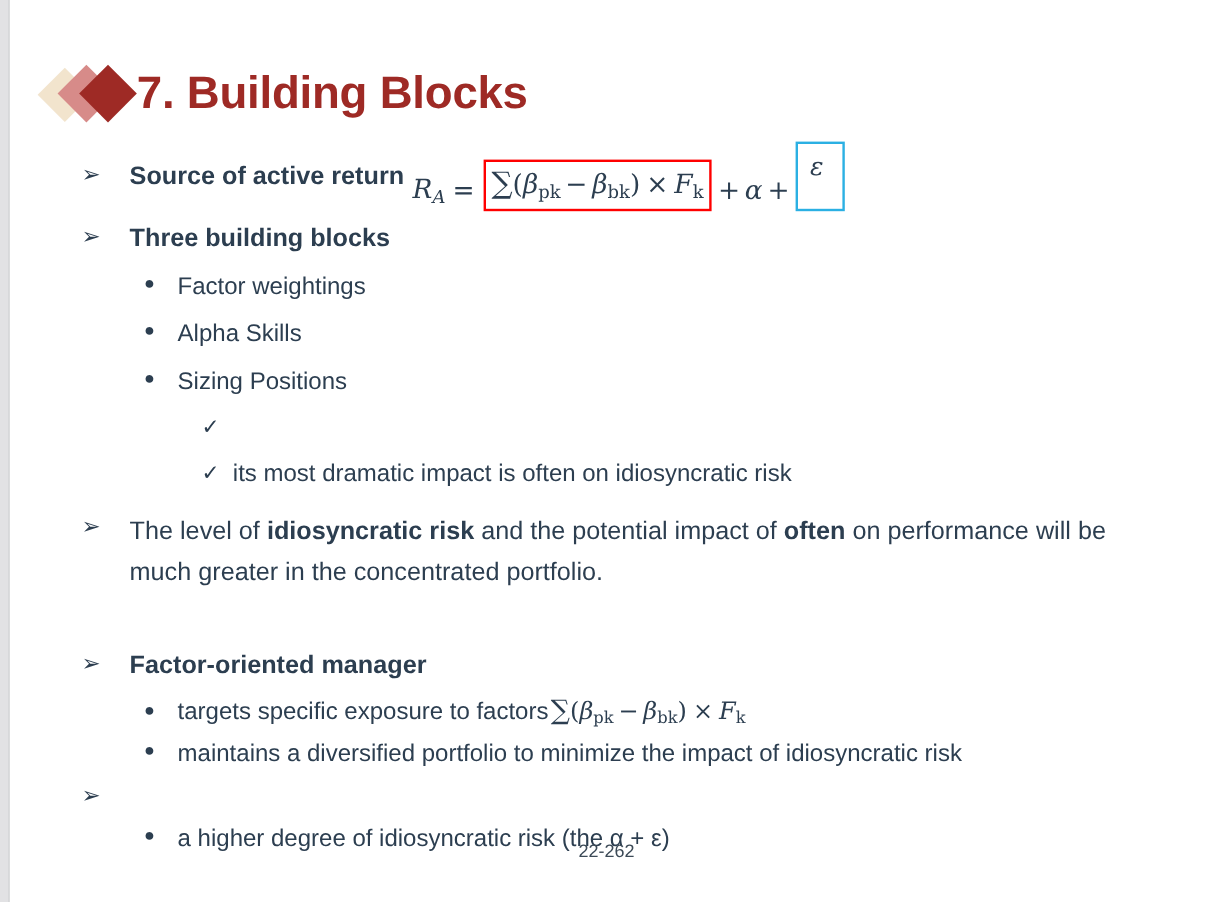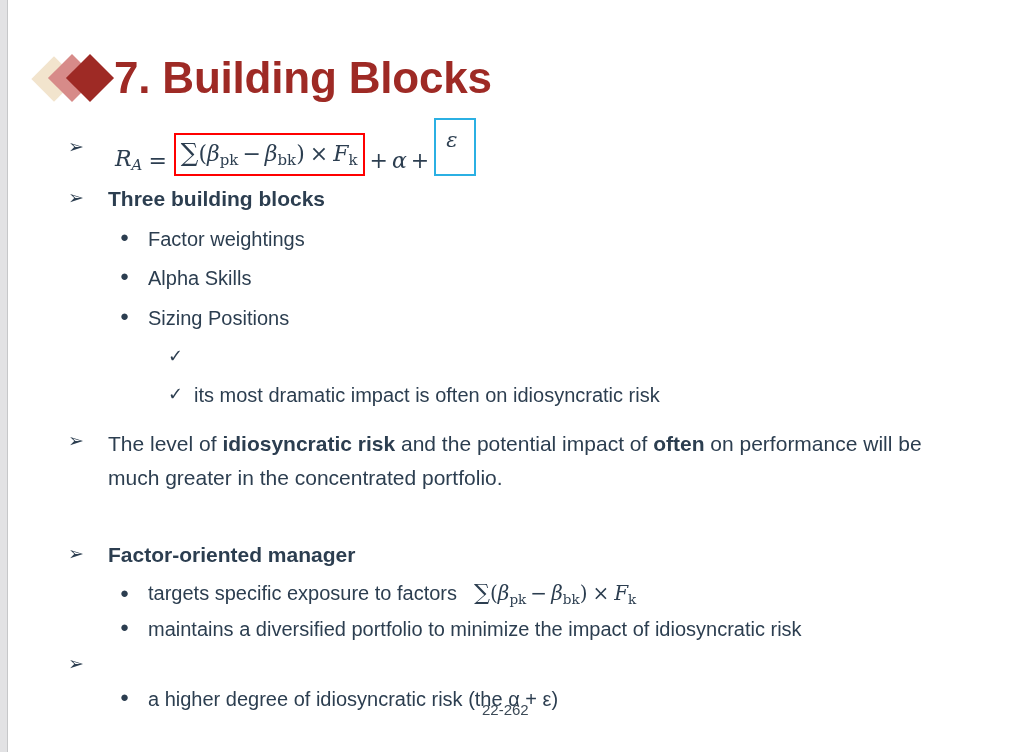--- a/index.html
+++ b/index.html
@@ -51,21 +51,21 @@
   }
   .diamond-mark i {
     position: absolute;
     display: block;
     transform: rotate(45deg);
   }
   .dm1 { width: 32px; height: 32px; background: #f2e4cd; left: 2px;  top: 11px; }
   .dm2 { width: 34px; height: 34px; background: #d78b89; left: 19px; top: 9px;  }
   .dm3 { width: 34px; height: 34px; background: #9e2a25; left: 37px; top: 9px;  }
   .slide-title {
-    font-size: 44px;
+    font-size: 38px;
     font-weight: bold;
     color: #9e2a25;
     letter-spacing: -0.2px;
     white-space: nowrap;
     line-height: 1;
   }
 
   
   .body-area {
     position: absolute;
@@ -170,20 +170,21 @@
       <i class="dm3"></i>
     </span>
     <span class="slide-title">7. Building Blocks</span>
   </div>
 
   <div class="body-area">
 
     <div class="lvl1" style="align-items:center; min-height:58px;">
       <span class="mk mk-arrow">➢</span>
       <span class="txt" style="display:flex; align-items:center; flex-wrap:nowrap;">
+        <span class="b">Source of active return</span>
         <span class="formula-line" style="margin-left:7px;">
           <span class="math" style="font-size:22px;">
             <span>R</span><sub class="it">A</sub>
           </span>
           <span class="math up" style="font-size:22px; margin:0 6px;">=</span>
           <span class="boxed-red">
             <span class="math" style="font-size:22px;">
               <span class="big-sum">∑</span><span class="up">(</span><span>β</span><sub>pk</sub><span class="up" style="margin:0 4px;">−</span><span>β</span><sub>bk</sub><span class="up">)</span><span class="up" style="margin:0 5px;">×</span><span>F</span><sub>k</sub>
             </span>
           </span>
@@ -228,21 +229,21 @@
       <span class="txt"><span>The level of </span><span class="b">idiosyncratic risk</span><span> and the potential impact of </span><span class="b">often</span><span> on performance will be much greater in the concentrated portfolio.</span></span>
     </div>
 
     <div class="lvl1" style="margin-top:45px;">
       <span class="mk mk-arrow">➢</span>
       <span class="txt b">Factor-oriented manager</span>
     </div>
 
     <div class="lvl2" style="margin-top:8px; align-items:center;">
       <span class="mk mk-dot">●</span>
-      <span class="txt" style="display:flex; align-items:center; flex-wrap:nowrap;gap:15px;">
+      <span class="txt" style="display:flex; align-items:center; flex-wrap:nowrap;">
         <span>targets specific exposure to factors </span>
         <span class="math" style="font-size:20px; margin-left:2px;">
           <span class="big-sum">∑</span><span class="up">(</span><span>β</span><sub>pk</sub><span class="up" style="margin:0 4px;">−</span><span>β</span><sub>bk</sub><span class="up">)</span><span class="up" style="margin:0 5px;">×</span><span>F</span><sub>k</sub>
         </span>
       </span>
     </div>
     <div class="lvl2" style="margin-top:5px;">
       <span class="mk mk-dot">●</span>
       <span class="txt">maintains a diversified portfolio to minimize the impact of idiosyncratic risk</span>
     </div>

